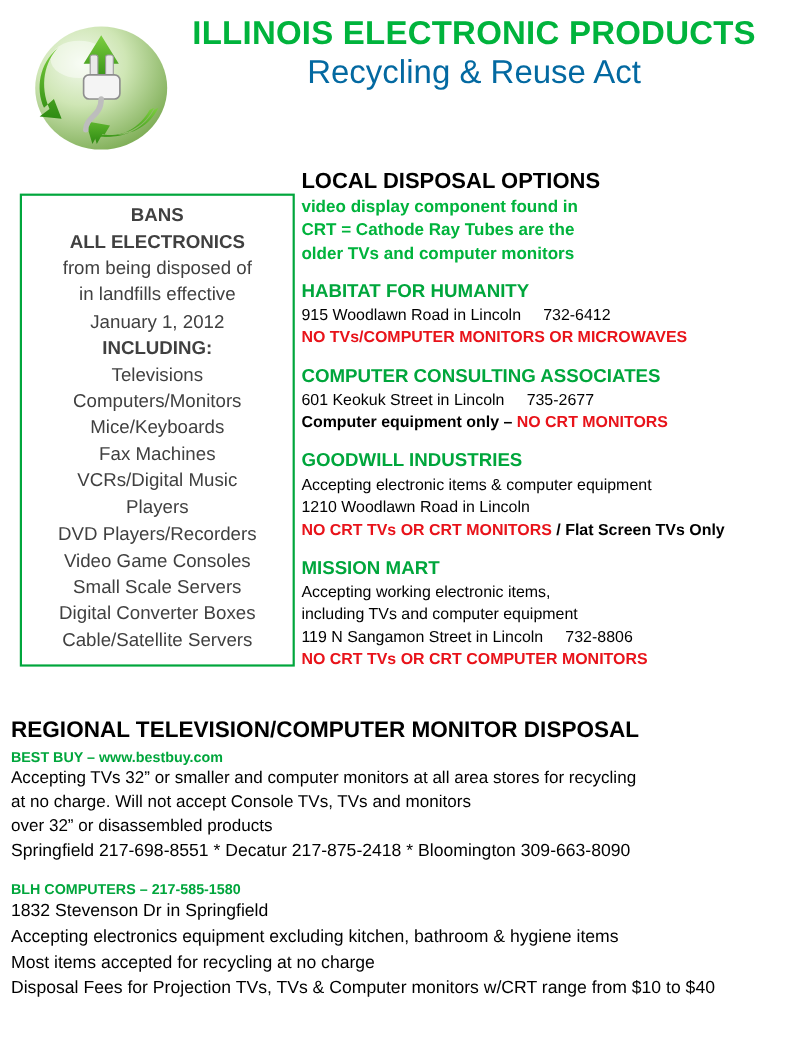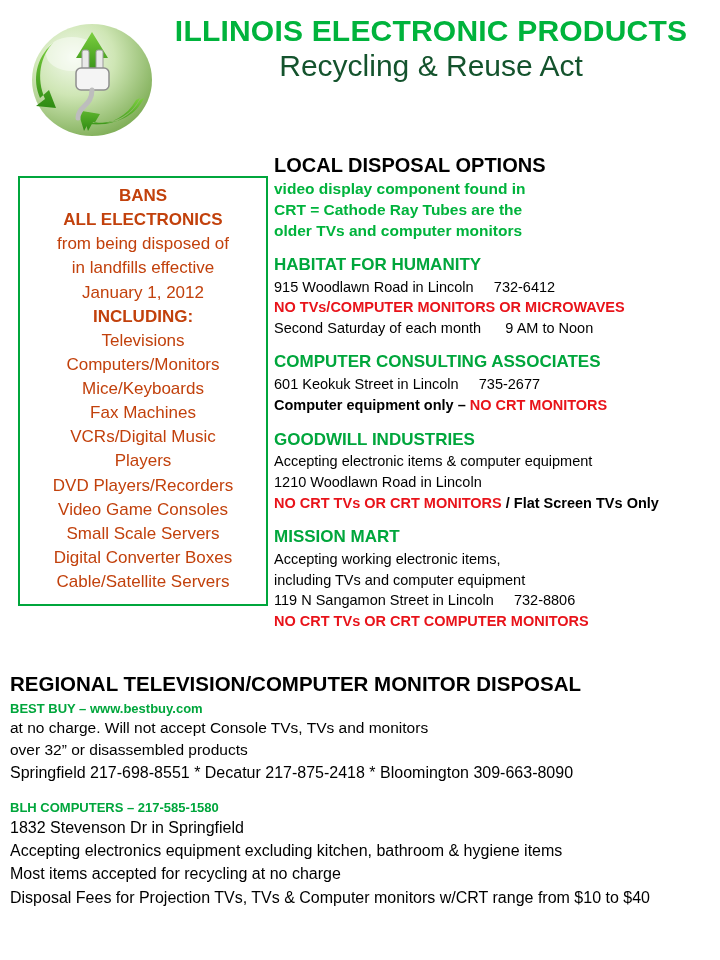--- a/index.html
+++ b/index.html
@@ -44,21 +44,21 @@
     padding-top: 6px;
   }
   .title-line1 {
     color: #00b33c;
     font-size: 30px;
     font-weight: bold;
     line-height: 1.12;
     letter-spacing: 0.2px;
   }
   .title-line2 {
-    color: #14532d;
+    color: #0369a1;
     font-size: 30px;
     line-height: 1.12;
     margin-top: 1px;
   }
 
   
   .columns {
     display: flex;
     align-items: flex-start;
     margin-top: 10px;
@@ -71,21 +71,21 @@
     padding-left: 18px;
     box-sizing: border-box;
     padding-top: 22px;
   }
   .bans-box {
     border: 2px solid #00a63c;
     padding: 6px 8px 10px 8px;
     text-align: center;
   }
   .bans-box div {
-    color: #c2410c;
+    color: #404040;
     font-size: 17px;
     line-height: 1.42;
   }
   .bans-box .b-bold {
     font-weight: bold;
   }
 
   
   .disposal {
     flex: 1 1 auto;
@@ -229,25 +229,20 @@
       </div>
 
       <div class="org">
         <div class="org-name">HABITAT FOR HUMANITY</div>
         <div class="org-line">
           <span>915 Woodlawn Road in Lincoln</span>
           <span>&nbsp;&nbsp;&nbsp;</span>
           <span>732-6412</span>
         </div>
         <div class="org-line red-bold">NO TVs/COMPUTER MONITORS OR MICROWAVES</div>
-        <div class="org-line">
-          <span>Second Saturday of each month</span>
-          <span>&nbsp;&nbsp;&nbsp;&nbsp;</span>
-          <span>9 AM to Noon</span>
-        </div>
       </div>
 
       <div class="org">
         <div class="org-name">COMPUTER CONSULTING ASSOCIATES</div>
         <div class="org-line">
           <span>601 Keokuk Street in Lincoln</span>
           <span>&nbsp;&nbsp;&nbsp;</span>
           <span>735-2677</span>
         </div>
         <div class="org-line">
@@ -277,20 +272,21 @@
       </div>
 
     </div>
   </div>
 
   <div class="regional">
     <div class="regional-head">REGIONAL TELEVISION/COMPUTER MONITOR DISPOSAL</div>
 
     <div>
       <div class="store-name">BEST BUY – www.bestbuy.com</div>
+      <div class="store-line">Accepting TVs 32” or smaller and computer monitors at all area stores for recycling</div>
       <div class="store-line">at no charge.   Will not accept Console TVs, TVs and monitors</div>
       <div class="store-line">over 32” or disassembled products</div>
       <div class="store-line-sm">Springfield  217-698-8551  *  Decatur  217-875-2418  *  Bloomington   309-663-8090</div>
     </div>
 
     <div class="spacer-block"></div>
 
     <div>
       <div class="store-name">BLH COMPUTERS – 217-585-1580</div>
       <div class="store-line-sm">1832 Stevenson Dr in Springfield</div>

